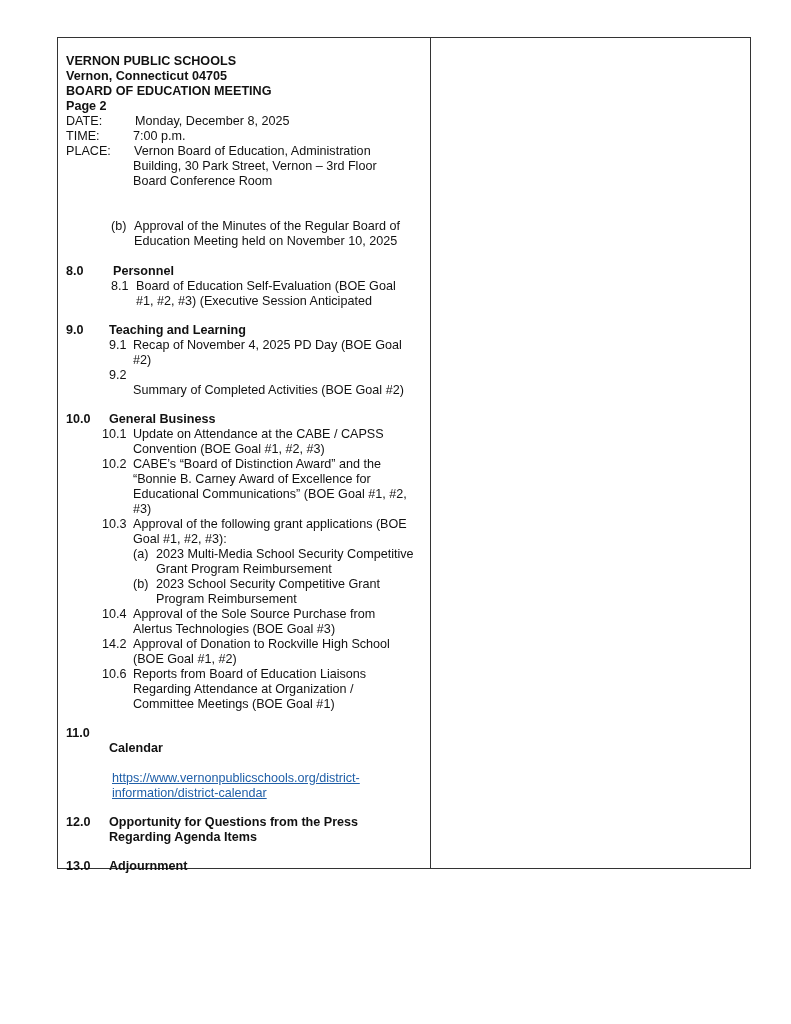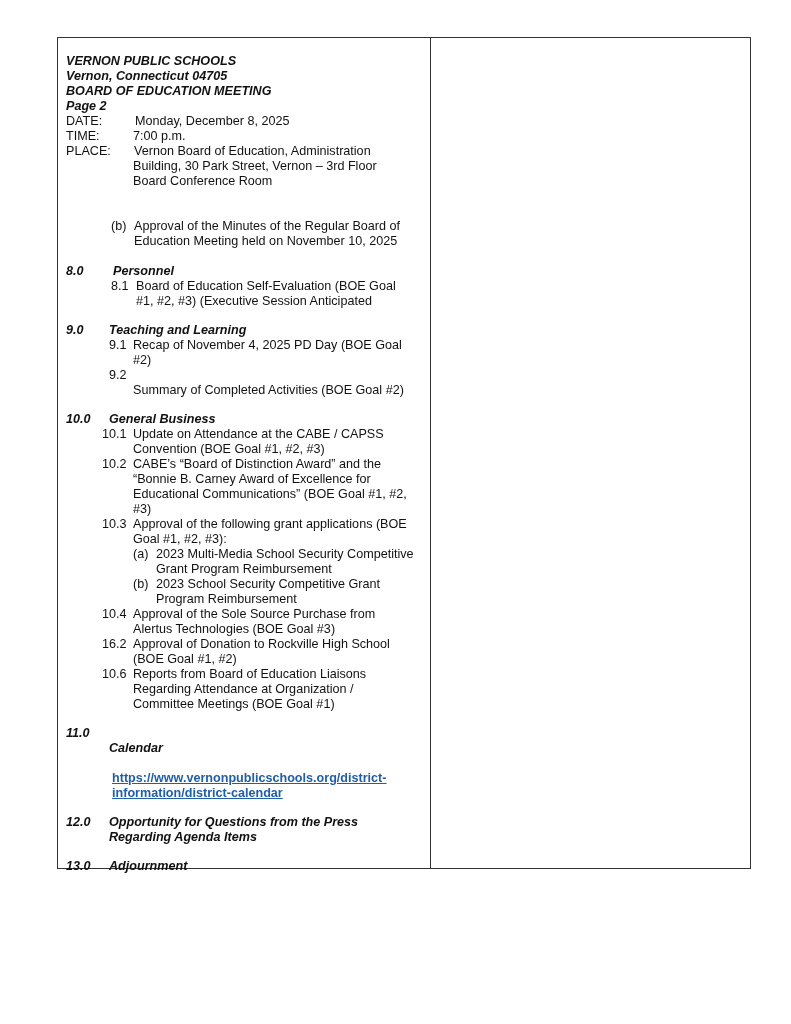--- a/index.html
+++ b/index.html
@@ -4,22 +4,22 @@
   <style>
     html, body { margin: 0; padding: 0; background: #ffffff; }
     body { width: 791px; height: 1024px; position: relative; font-family: "Liberation Sans", sans-serif; color: #111; }
     .table {
       position: absolute; left: 57px; top: 37px; width: 694px; height: 832px;
       border: 1.4px solid #333; box-sizing: border-box; display: flex;
     }
     .col-left { width: 373px; border-right: 1.4px solid #333; box-sizing: border-box; position: relative; }
     .col-right { flex: 1; }
     .t { position: absolute; font-size: 12.6px; line-height: 15px; white-space: nowrap; }
-    .b { font-weight: bold; font-style: italic; }
-    .link { color: #1f5fa8; font-weight: bold; text-decoration: underline; }
+    .b { font-weight: bold; }
+    .link { color: #1f5fa8; font-weight: normal; text-decoration: underline; }
   </style>
 </head>
 <body>
 
 <div class="table">
   <div class="col-left">
 
     <div class="t b" style="left:8px;top:16px">VERNON PUBLIC SCHOOLS</div>
     <div class="t b" style="left:8px;top:31px">Vernon, Connecticut 04705</div>
     <div class="t b" style="left:8px;top:46px">BOARD OF EDUCATION MEETING</div>
@@ -71,21 +71,21 @@
     <div class="t" style="left:98px;top:509px">2023 Multi-Media School Security Competitive</div>
     <div class="t" style="left:98px;top:524px">Grant Program Reimbursement</div>
     <div class="t" style="left:75px;top:539px">(b)</div>
     <div class="t" style="left:98px;top:539px">2023 School Security Competitive Grant</div>
     <div class="t" style="left:98px;top:554px">Program Reimbursement</div>
 
     <div class="t" style="left:44px;top:569px">10.4</div>
     <div class="t" style="left:75px;top:569px">Approval of the Sole Source Purchase from</div>
     <div class="t" style="left:75px;top:584px">Alertus Technologies  (BOE Goal #3)</div>
 
-    <div class="t" style="left:44px;top:599px">16.2</div>
+    <div class="t" style="left:44px;top:599px">14.2</div>
     <div class="t" style="left:75px;top:599px">Approval of Donation to Rockville High School</div>
     <div class="t" style="left:75px;top:614px">(BOE Goal #1, #2)</div>
 
     <div class="t" style="left:44px;top:629px">10.6</div>
     <div class="t" style="left:75px;top:629px">Reports from Board of Education Liaisons</div>
     <div class="t" style="left:75px;top:644px">Regarding Attendance at Organization /</div>
     <div class="t" style="left:75px;top:659px">Committee Meetings (BOE Goal #1)</div>
 
     <div class="t b" style="left:8px;top:688px">11.0</div>
     <div class="t b" style="left:51px;top:703px">Calendar</div>

